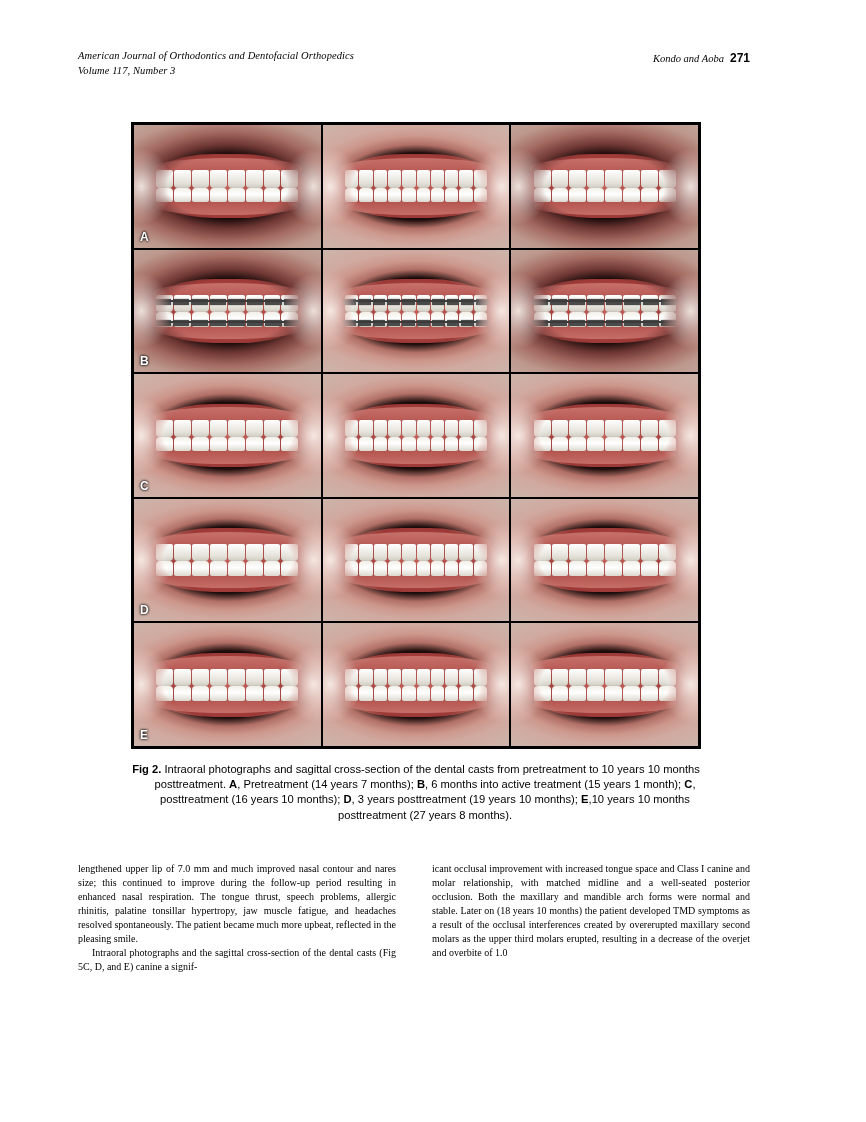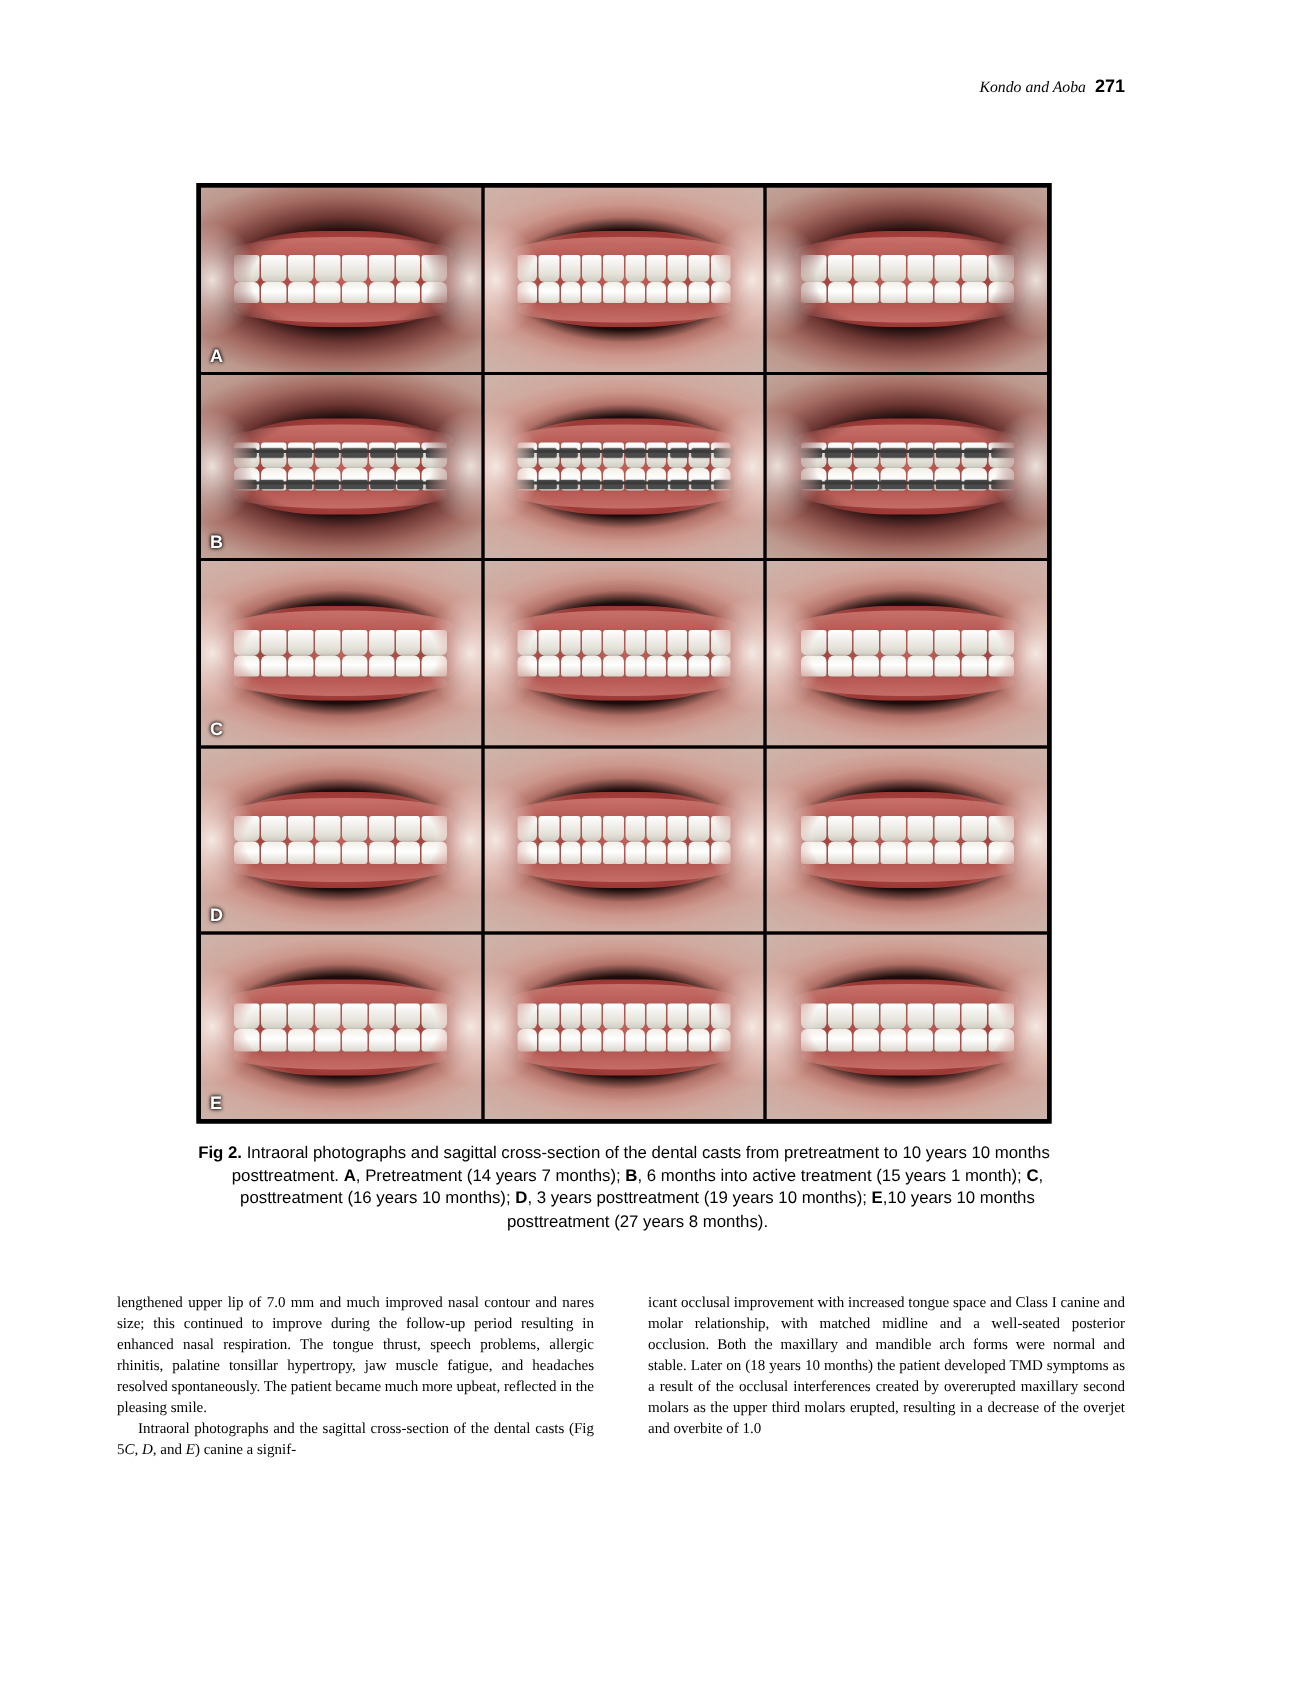--- a/index.html
+++ b/index.html
@@ -251,28 +251,32 @@
     line-height: 14px;
     text-align: justify;
     color: #000;
   }
   .col p {
     margin: 0;
   }
   .col p.indent {
     text-indent: 14px;
   }
-  .ital { font-style: italic; }
+  .ital { }
 </style>
 </head>
 <body>
 
 <div class="page">
 
   <div class="running-head">
+    <div class="rh-left">
+      <span>American Journal of Orthodontics and Dentofacial Orthopedics</span>
+      <span class="line2">Volume 117, Number 3</span>
+    </div>
     <div class="rh-right">
       <span class="rh-authors">Kondo and Aoba</span><span class="rh-page">271</span>
     </div>
   </div>
 
   <div class="figure-block">
     <div class="fig-grid">
 
       <div class="cell">
         <div class="photo dark">

